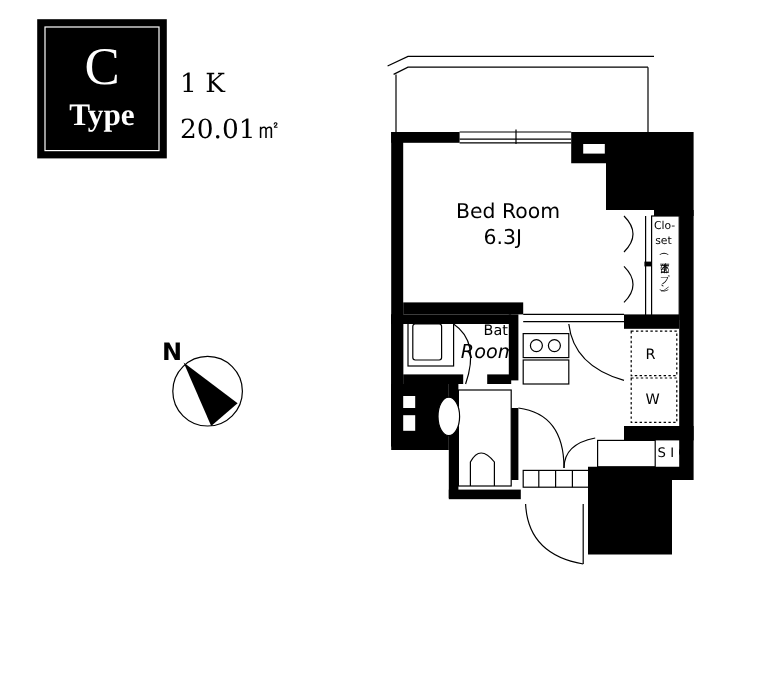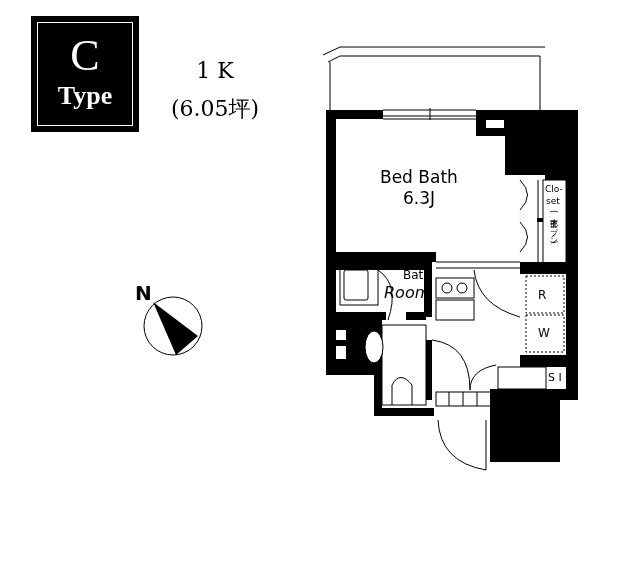--- a/index.html
+++ b/index.html
@@ -1,37 +1,37 @@
 <!DOCTYPE html>
 <html><head>
 <meta charset="utf-8">
 <style>
   html,body{margin:0;padding:0;background:#fff;}
   body{width:640px;height:572px;position:relative;overflow:hidden;font-family:"Liberation Serif",serif;}
   .badge{position:absolute;left:31px;top:16px;width:108px;height:116px;background:#000;}
   .badge-inner{position:absolute;left:6px;top:6px;right:6px;bottom:6px;border:1px solid #fff;}
   .badge-letter{position:absolute;left:0;right:0;top:18px;text-align:center;color:#fff;font-size:44px;line-height:44px;font-family:"Liberation Serif",serif;}
   .badge-type{position:absolute;left:0;right:0;top:66px;text-align:center;color:#fff;font-size:26px;font-weight:bold;line-height:28px;font-family:Liberation Serif, serif;}
-  .info{position:absolute;left:150px;top:52px;width:130px;text-align:center;font-size:22px;line-height:38px;color:#000;font-family:"DejaVu Serif",serif;}
+  .info{position:absolute;left:150px;top:52px;width:130px;font-size:22px;line-height:38px;color:#000;font-family:"DejaVu Serif",serif;}
   .info div{white-space:nowrap;}
   .plan{position:absolute;left:0;top:0;}
   .label{position:absolute;font-family:"DejaVu Sans",sans-serif;color:#000;}
 </style>
 </head>
 <body>
 
 <div class="badge">
   <div class="badge-inner"></div>
   <div class="badge-letter">C</div>
   <div class="badge-type">Type</div>
 </div>
 
 <div class="info">
   <div>1 K</div>
-  <div>(6.05坪)</div>
+  <div>20.01㎡</div>
 </div>
 
 <div>
   <svg class="plan" width="640" height="572">
     <circle cx="173" cy="326" r="29" fill="#fff" stroke="#000" stroke-width="1"></circle>
     <polygon points="153,302 198,336 176,355" fill="#000"></polygon>
   </svg>
   <div class="label" style="left:135px;top:281px;font-size:20px;font-weight:bold;">N</div>
 </div>
 
@@ -118,21 +118,21 @@
     <rect x="436" y="392" width="55" height="14"></rect>
     <line x1="449" y1="392" x2="449" y2="406"></line>
     <line x1="463" y1="392" x2="463" y2="406"></line>
     <line x1="477" y1="392" x2="477" y2="406"></line>
     <path d="M438,420 Q440,462 486,470"></path>
     <line x1="486" y1="420" x2="486" y2="470"></line>
   </g>
   <path d="M490,389 H570 V400 H560 V462 H490 Z" fill="#000"></path>
 </svg>
 
-<div class="label" style="left:380px;top:167px;font-size:17px;">Bed Bath</div>
+<div class="label" style="left:380px;top:167px;font-size:17px;">Bed Room</div>
 <div class="label" style="left:403px;top:188px;font-size:17px;">6.3J</div>
 
 <div class="label" style="left:545px;top:184px;font-size:9px;">Clo-</div>
 <div class="label" style="left:546px;top:196px;font-size:9px;">set</div>
 <div class="label" style="left:547px;top:210px;font-size:8px;writing-mode:vertical-rl;">(下部オープン)</div>
 
 <div class="label" style="left:403px;top:268px;font-size:12px;">Bath</div>
 <div class="label" style="left:384px;top:283px;font-size:16px;font-style:italic;">Room</div>
 
 <div class="label" style="left:538px;top:288px;font-size:12px;">R</div>

